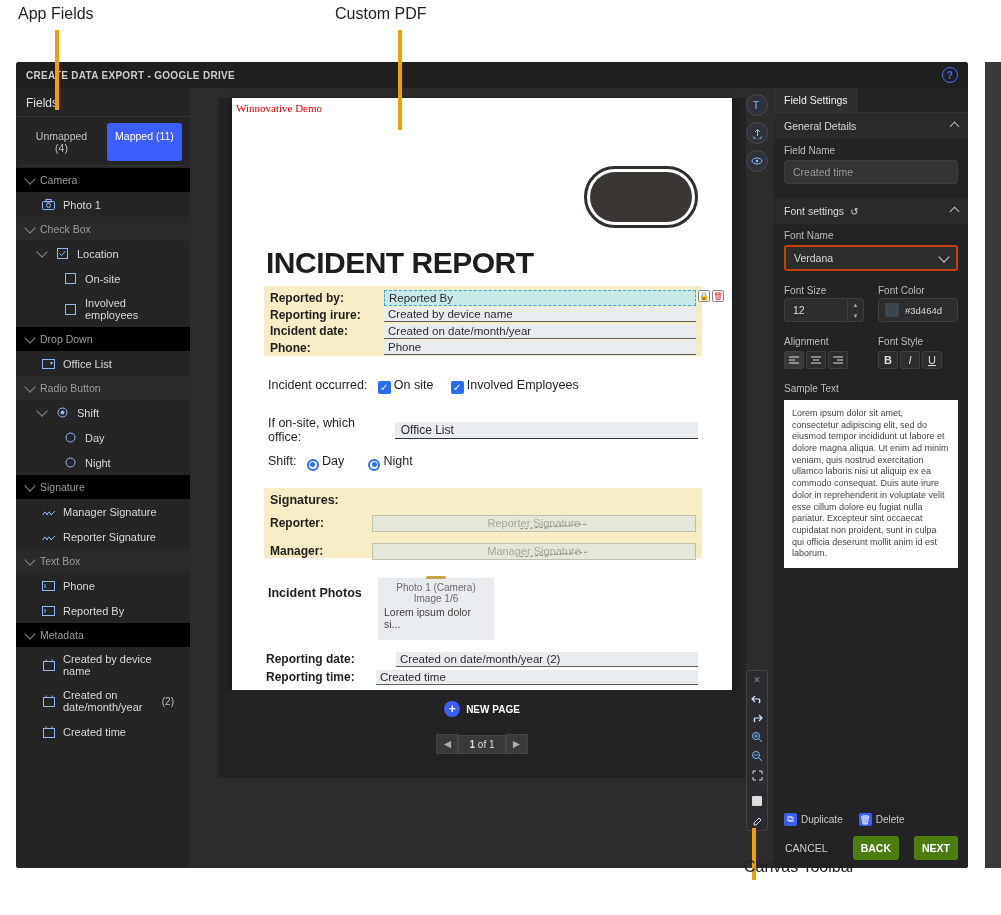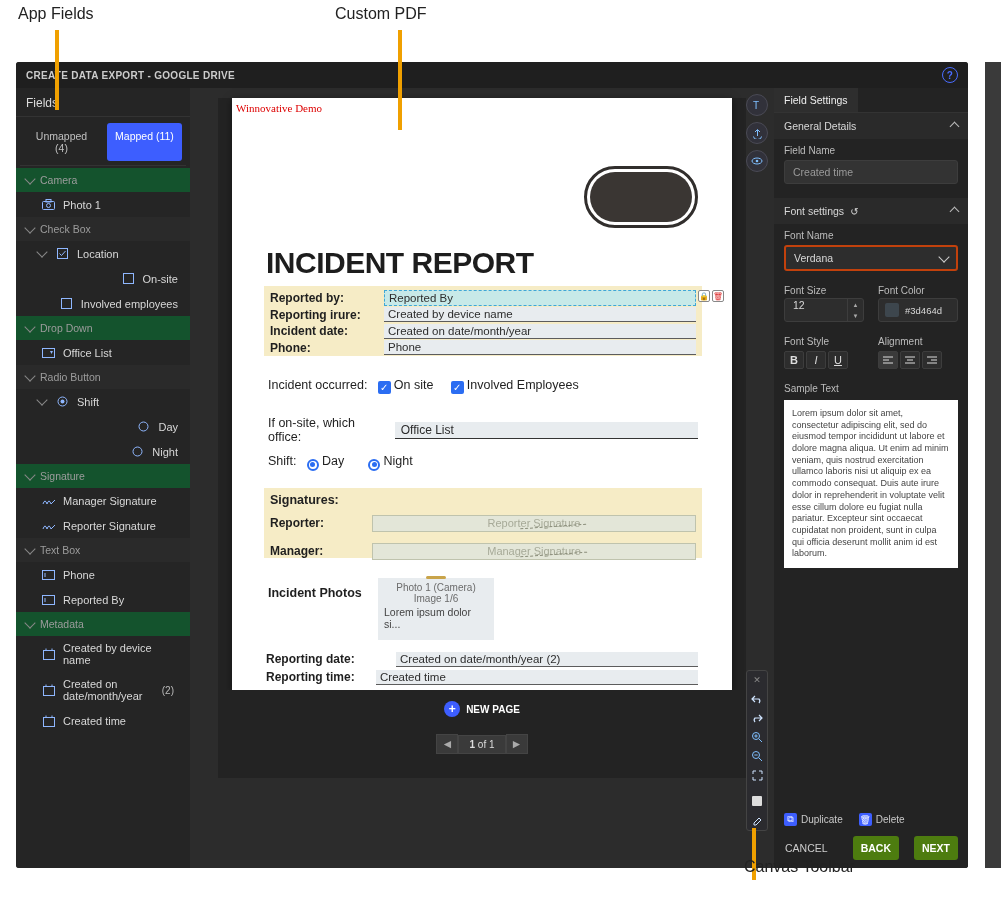--- a/index.html
+++ b/index.html
@@ -13,24 +13,24 @@
   .titlebar { height: 26px; background: #1f1f1f; display: flex; align-items: center; padding: 0 10px; color: #ccc; font-size: 10px; font-weight: 600; letter-spacing: .3px; }
   .titlebar .help { margin-left: auto; width: 16px; height: 16px; border: 1px solid #4a6cff; border-radius: 50%; color: #4a6cff; display: flex; align-items: center; justify-content: center; font-size: 10px; }
 
   
   .sidebar { position: absolute; left: 0; top: 26px; bottom: 0; width: 174px; background: #252525; color: #d5d5d5; font-size: 11px; overflow: hidden; }
   .sidebar .heading { padding: 8px 10px 6px; font-size: 12px; color: #ddd; border-bottom: 1px solid #333; }
   .tabs { display: flex; border-bottom: 1px solid #333; }
   .tab { flex: 1; text-align: center; padding: 7px 4px; font-size: 10.5px; color: #c0c0c0; cursor: pointer; }
   .tab.active { background: #3d5eff; color: #fff; border-radius: 3px; margin: 4px; }
   .tab.inactive { margin: 4px; }
-  .group-hd { display: flex; align-items: center; gap: 6px; padding: 6px 10px; color: #9c9c9c; font-size: 10.5px; cursor: pointer; background: #14532d; }
+  .group-hd { display: flex; align-items: center; gap: 6px; padding: 6px 10px; color: #9c9c9c; font-size: 10.5px; cursor: pointer; background: #000000; }
   .group-hd.alt { background: #2a2a2a; }
   .item { display: flex; align-items: center; gap: 8px; padding: 6px 12px 6px 26px; color: #d8d8d8; cursor: pointer; }
-  .item.sub { padding-left: 36px; justify-content: flex-end; }
+  .item.sub { padding-left: 48px; }
   .item .cnt { margin-left: auto; color: #bbb; font-size: 10px; padding-right: 4px; }
   .ico { width: 13px; height: 13px; display: inline-flex; align-items: center; justify-content: center; flex: 0 0 13px; }
   .chev { width: 8px; height: 8px; border-left: 1.5px solid #888; border-bottom: 1.5px solid #888; transform: rotate(-45deg); margin-top: -3px; }
 
   
   .canvas-wrap { position: absolute; left: 174px; right: 194px; top: 26px; bottom: 0; background: #2c2c2c; }
   .canvas { position: absolute; left: 28px; right: 28px; top: 10px; bottom: 90px; background: #232323; }
   .paper { position: absolute; left: 14px; right: 14px; top: 0; bottom: 88px; background: #fff; box-shadow: 0 2px 8px rgba(0,0,0,.5); overflow: hidden; }
   .pager { position: absolute; left: 0; right: 0; bottom: 50px; height: 38px; background: #232323; display: flex; align-items: center; justify-content: center; gap: 8px; color: #ccc; font-size: 10.5px; }
   .newpage { display: flex; align-items: center; gap: 6px; font-weight: 600; color: #fff; font-size: 10px; }
@@ -91,21 +91,21 @@
   .rpanel { position: absolute; right: 0; top: 26px; bottom: 0; width: 194px; background: #232323; color: #d8d8d8; font-size: 11px; }
   .rpanel .rtabs { display: flex; border-bottom: 1px solid #333; }
   .rpanel .rtab { padding: 6px 10px; font-size: 10.5px; color: #eee; background: #2e2e2e; }
   .rhdr { display: flex; align-items: center; justify-content: space-between; padding: 7px 10px; background: #2a2a2a; font-size: 10.5px; }
   .rhdr .chv { width: 7px; height: 7px; border-left: 1.3px solid #bbb; border-bottom: 1.3px solid #bbb; transform: rotate(135deg); }
   .rsub { padding: 6px 10px 2px; font-size: 10px; color: #bcbcbc; }
   .rinp { margin: 2px 10px 8px; background: #333; border: 1px solid #3d3d3d; border-radius: 3px; padding: 5px 8px; color: #9a9a9a; font-size: 10.5px; }
   .rsel { margin: 2px 10px 8px; background: #2d2d2d; border: 2px solid #c2410c; border-radius: 3px; padding: 5px 8px; color: #d8d8d8; font-size: 10.5px; display: flex; justify-content: space-between; align-items: center; }
   .rcols { display: flex; gap: 14px; padding: 0 10px; }
   .rcols > div { flex: 1; }
-  .spin { display: flex; border: 1px solid #3d3d3d; border-radius: 3px; background: #2d2d2d; height: 24px; align-items: flex-start; }
+  .spin { display: flex; border: 1px solid #3d3d3d; border-radius: 3px; background: #2d2d2d; height: 24px; align-items: center; }
   .spin .sv { flex: 1; padding: 0 8px; font-size: 10.5px; }
   .spin .ar { width: 16px; display: flex; flex-direction: column; border-left: 1px solid #3d3d3d; height: 100%; }
   .spin .ar div { flex: 1; display: flex; align-items: center; justify-content: center; font-size: 6px; color: #aaa; }
   .swatch { display: flex; border: 1px solid #3d3d3d; border-radius: 3px; background: #2d2d2d; height: 24px; align-items: center; gap: 6px; padding: 0 6px; }
   .swatch .c { width: 14px; height: 14px; background: #3d464d; border-radius: 2px; }
   .btngrp { display: flex; gap: 2px; padding: 2px 10px 8px; }
   .btngrp .bt { width: 20px; height: 18px; border: 1px solid #3d3d3d; display: flex; align-items: center; justify-content: center; font-size: 11px; color: #ddd; border-radius: 2px; background: #2d2d2d; }
   .btngrp .bt.active { background: #3a3a3a; }
   .sample { margin: 4px 10px; background: #fff; color: #444; font-size: 9px; line-height: 1.3; padding: 8px; }
   .rfooter { position: absolute; left: 0; right: 0; bottom: 0; padding: 8px 10px; background: #232323; }
@@ -526,34 +526,20 @@
         <div class="rsub" style="padding-left:0;">Font Color</div>
         <div class="swatch">
             <div class="c"></div>
             <span style="font-size:9.5px;">#3d464d</span>
           </div>
       </div>
     </div>
 
     <div class="rcols" style="margin-top:8px;">
       <div>
-        <div class="rsub" style="padding-left:0;">Font Style</div>
-        <div class="btngrp" style="padding-left:0;">
-          <div class="bt">
-              <b>B</b>
-            </div>
-          <div class="bt">
-              <i>I</i>
-            </div>
-          <div class="bt">
-              <u>U</u>
-            </div>
-        </div>
-      </div>
-      <div>
         <div class="rsub" style="padding-left:0;">Alignment</div>
         <div class="btngrp" style="padding-left:0;">
           <div class="bt active">
               <svg width="10" height="8">
                 <line x1="0" y1="1" x2="10" y2="1" stroke="#ddd"></line>
                 <line x1="0" y1="4" x2="6" y2="4" stroke="#ddd"></line>
                 <line x1="0" y1="7" x2="10" y2="7" stroke="#ddd"></line>
               </svg>
             </div>
           <div class="bt">
@@ -562,20 +548,34 @@
                 <line x1="2" y1="4" x2="8" y2="4" stroke="#ddd"></line>
                 <line x1="0" y1="7" x2="10" y2="7" stroke="#ddd"></line>
               </svg>
             </div>
           <div class="bt">
               <svg width="10" height="8">
                 <line x1="0" y1="1" x2="10" y2="1" stroke="#ddd"></line>
                 <line x1="4" y1="4" x2="10" y2="4" stroke="#ddd"></line>
                 <line x1="0" y1="7" x2="10" y2="7" stroke="#ddd"></line>
               </svg>
+            </div>
+        </div>
+      </div>
+      <div>
+        <div class="rsub" style="padding-left:0;">Font Style</div>
+        <div class="btngrp" style="padding-left:0;">
+          <div class="bt">
+              <b>B</b>
+            </div>
+          <div class="bt">
+              <i>I</i>
+            </div>
+          <div class="bt">
+              <u>U</u>
             </div>
         </div>
       </div>
     </div>
 
     <div class="rsub">Sample Text</div>
     <div class="sample">Lorem ipsum dolor sit amet, consectetur adipiscing elit, sed do eiusmod tempor incididunt ut labore et dolore magna aliqua. Ut enim ad minim veniam, quis nostrud exercitation ullamco laboris nisi ut aliquip ex ea commodo consequat. Duis aute irure dolor in reprehenderit in voluptate velit esse cillum dolore eu fugiat nulla pariatur. Excepteur sint occaecat cupidatat non proident, sunt in culpa qui officia deserunt mollit anim id est laborum.</div>
 
     <div class="rfooter">
       <div class="dup">

